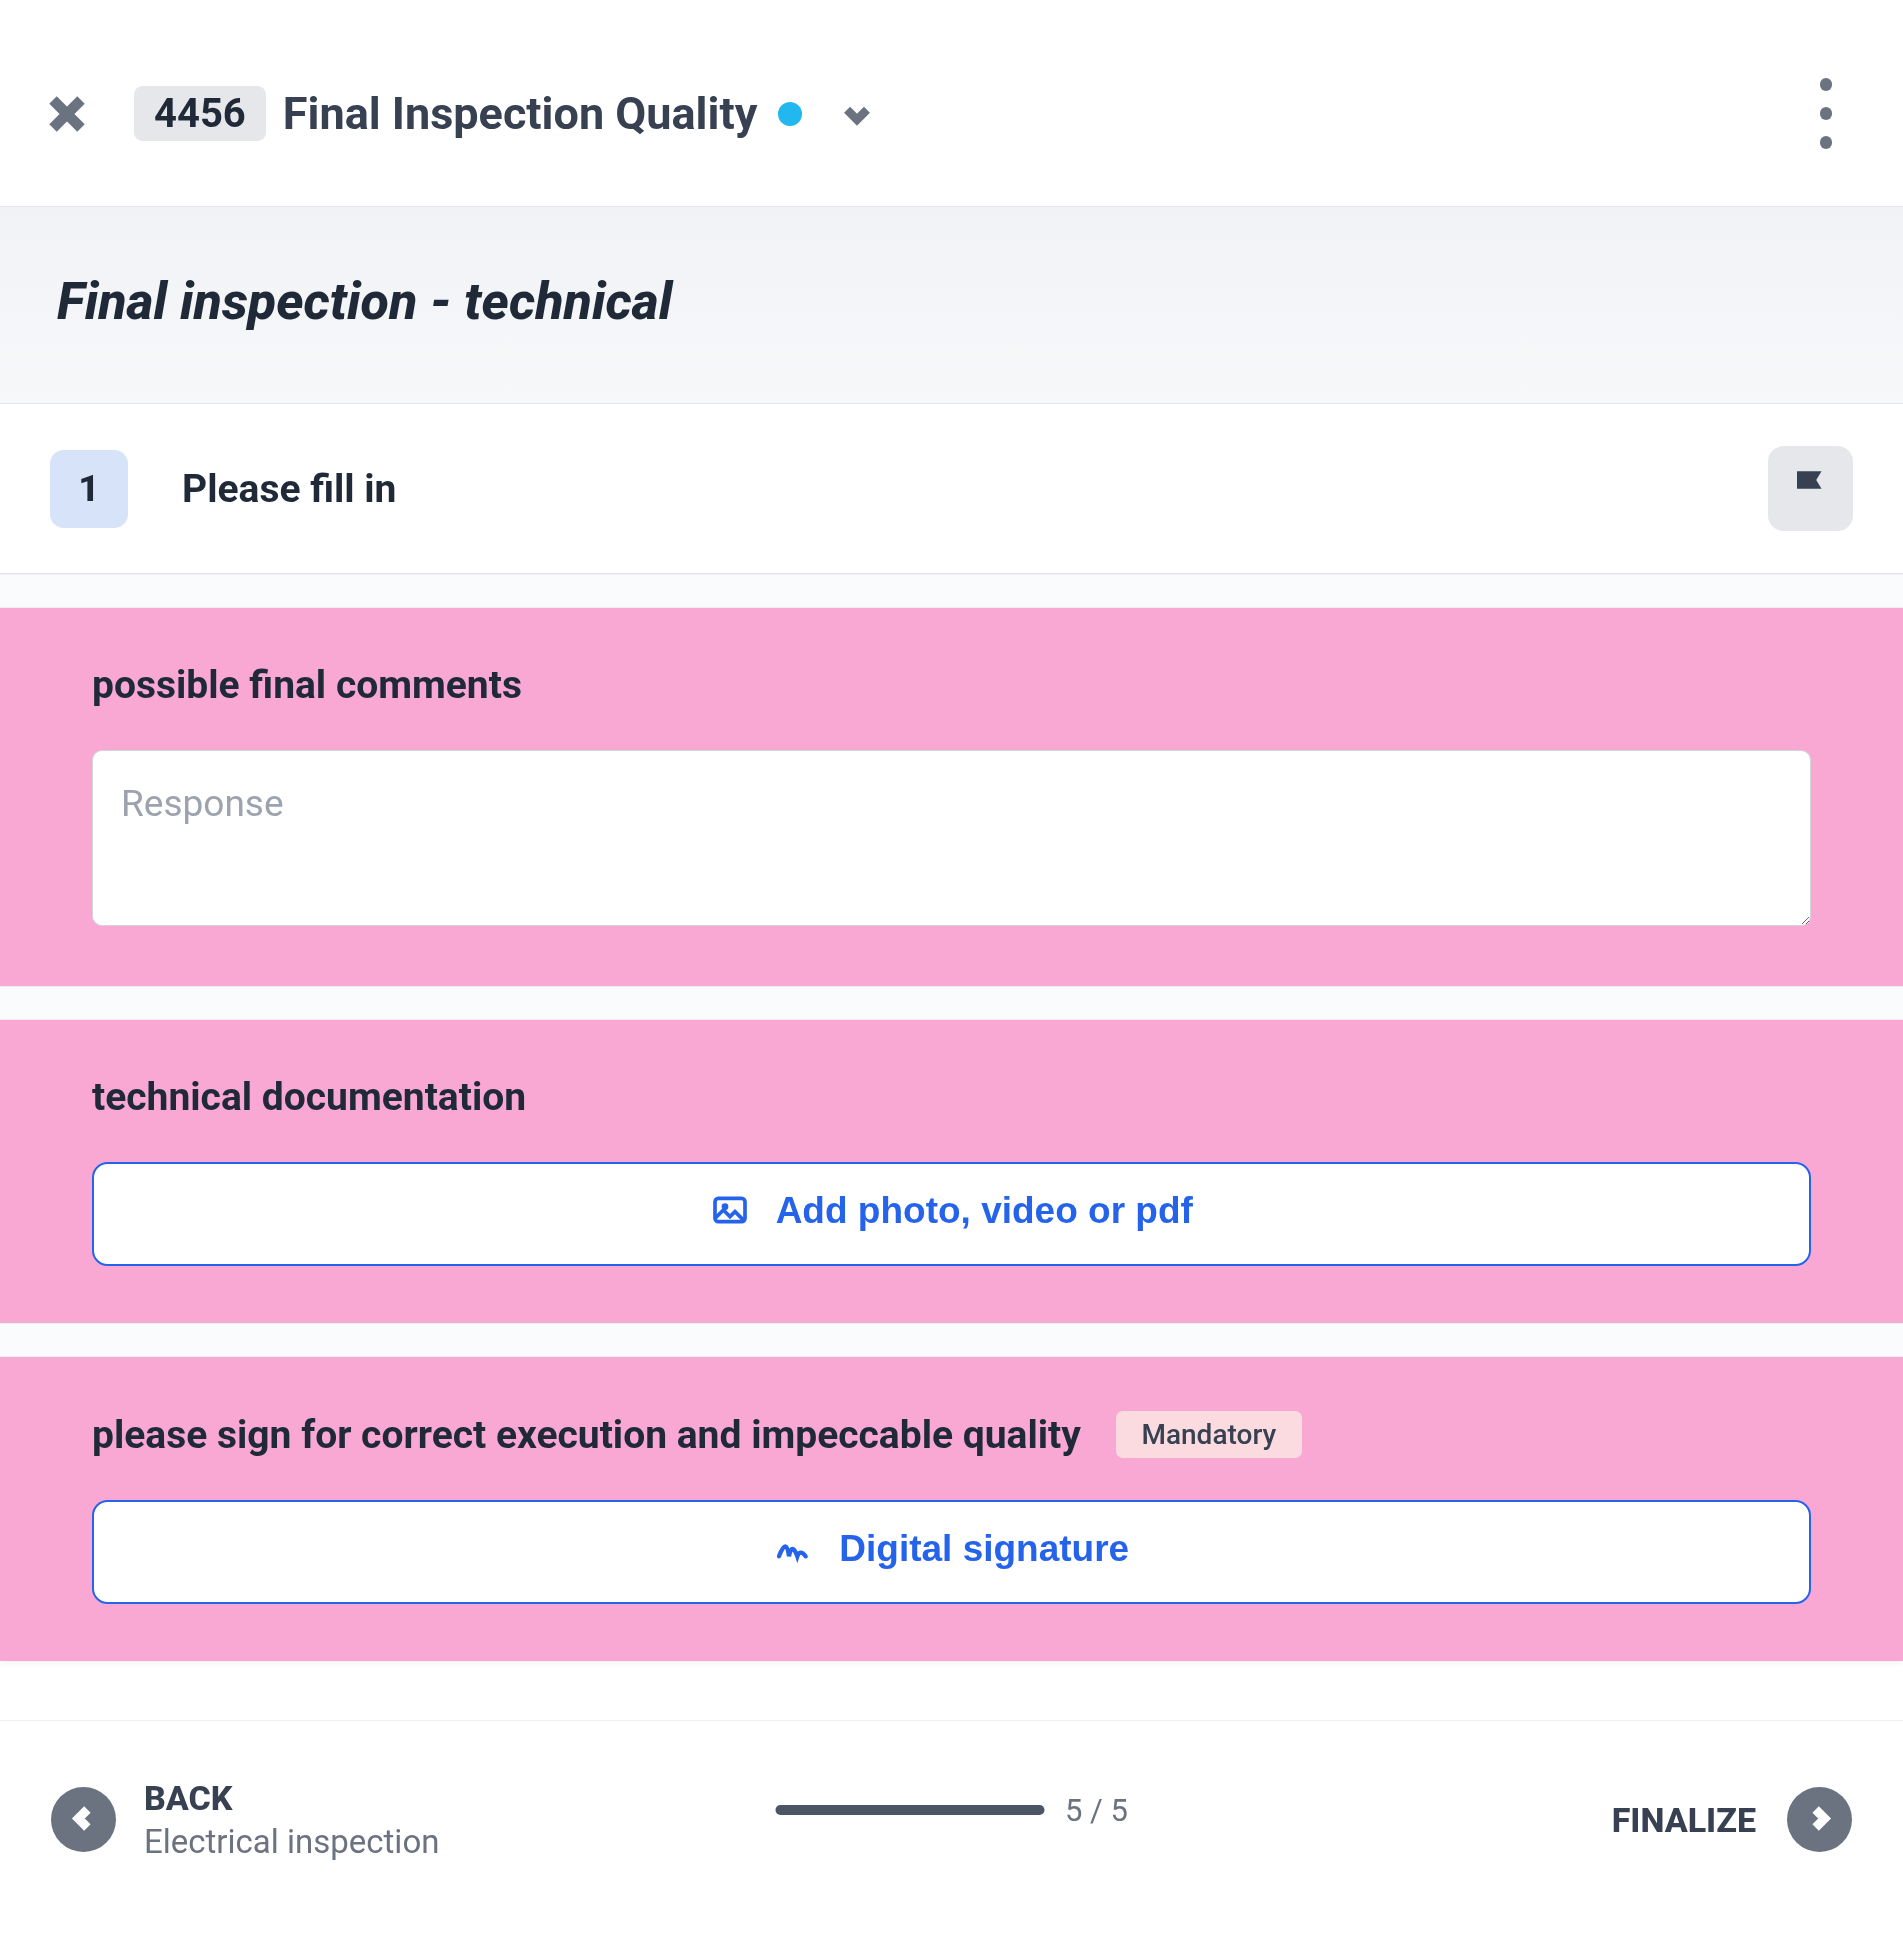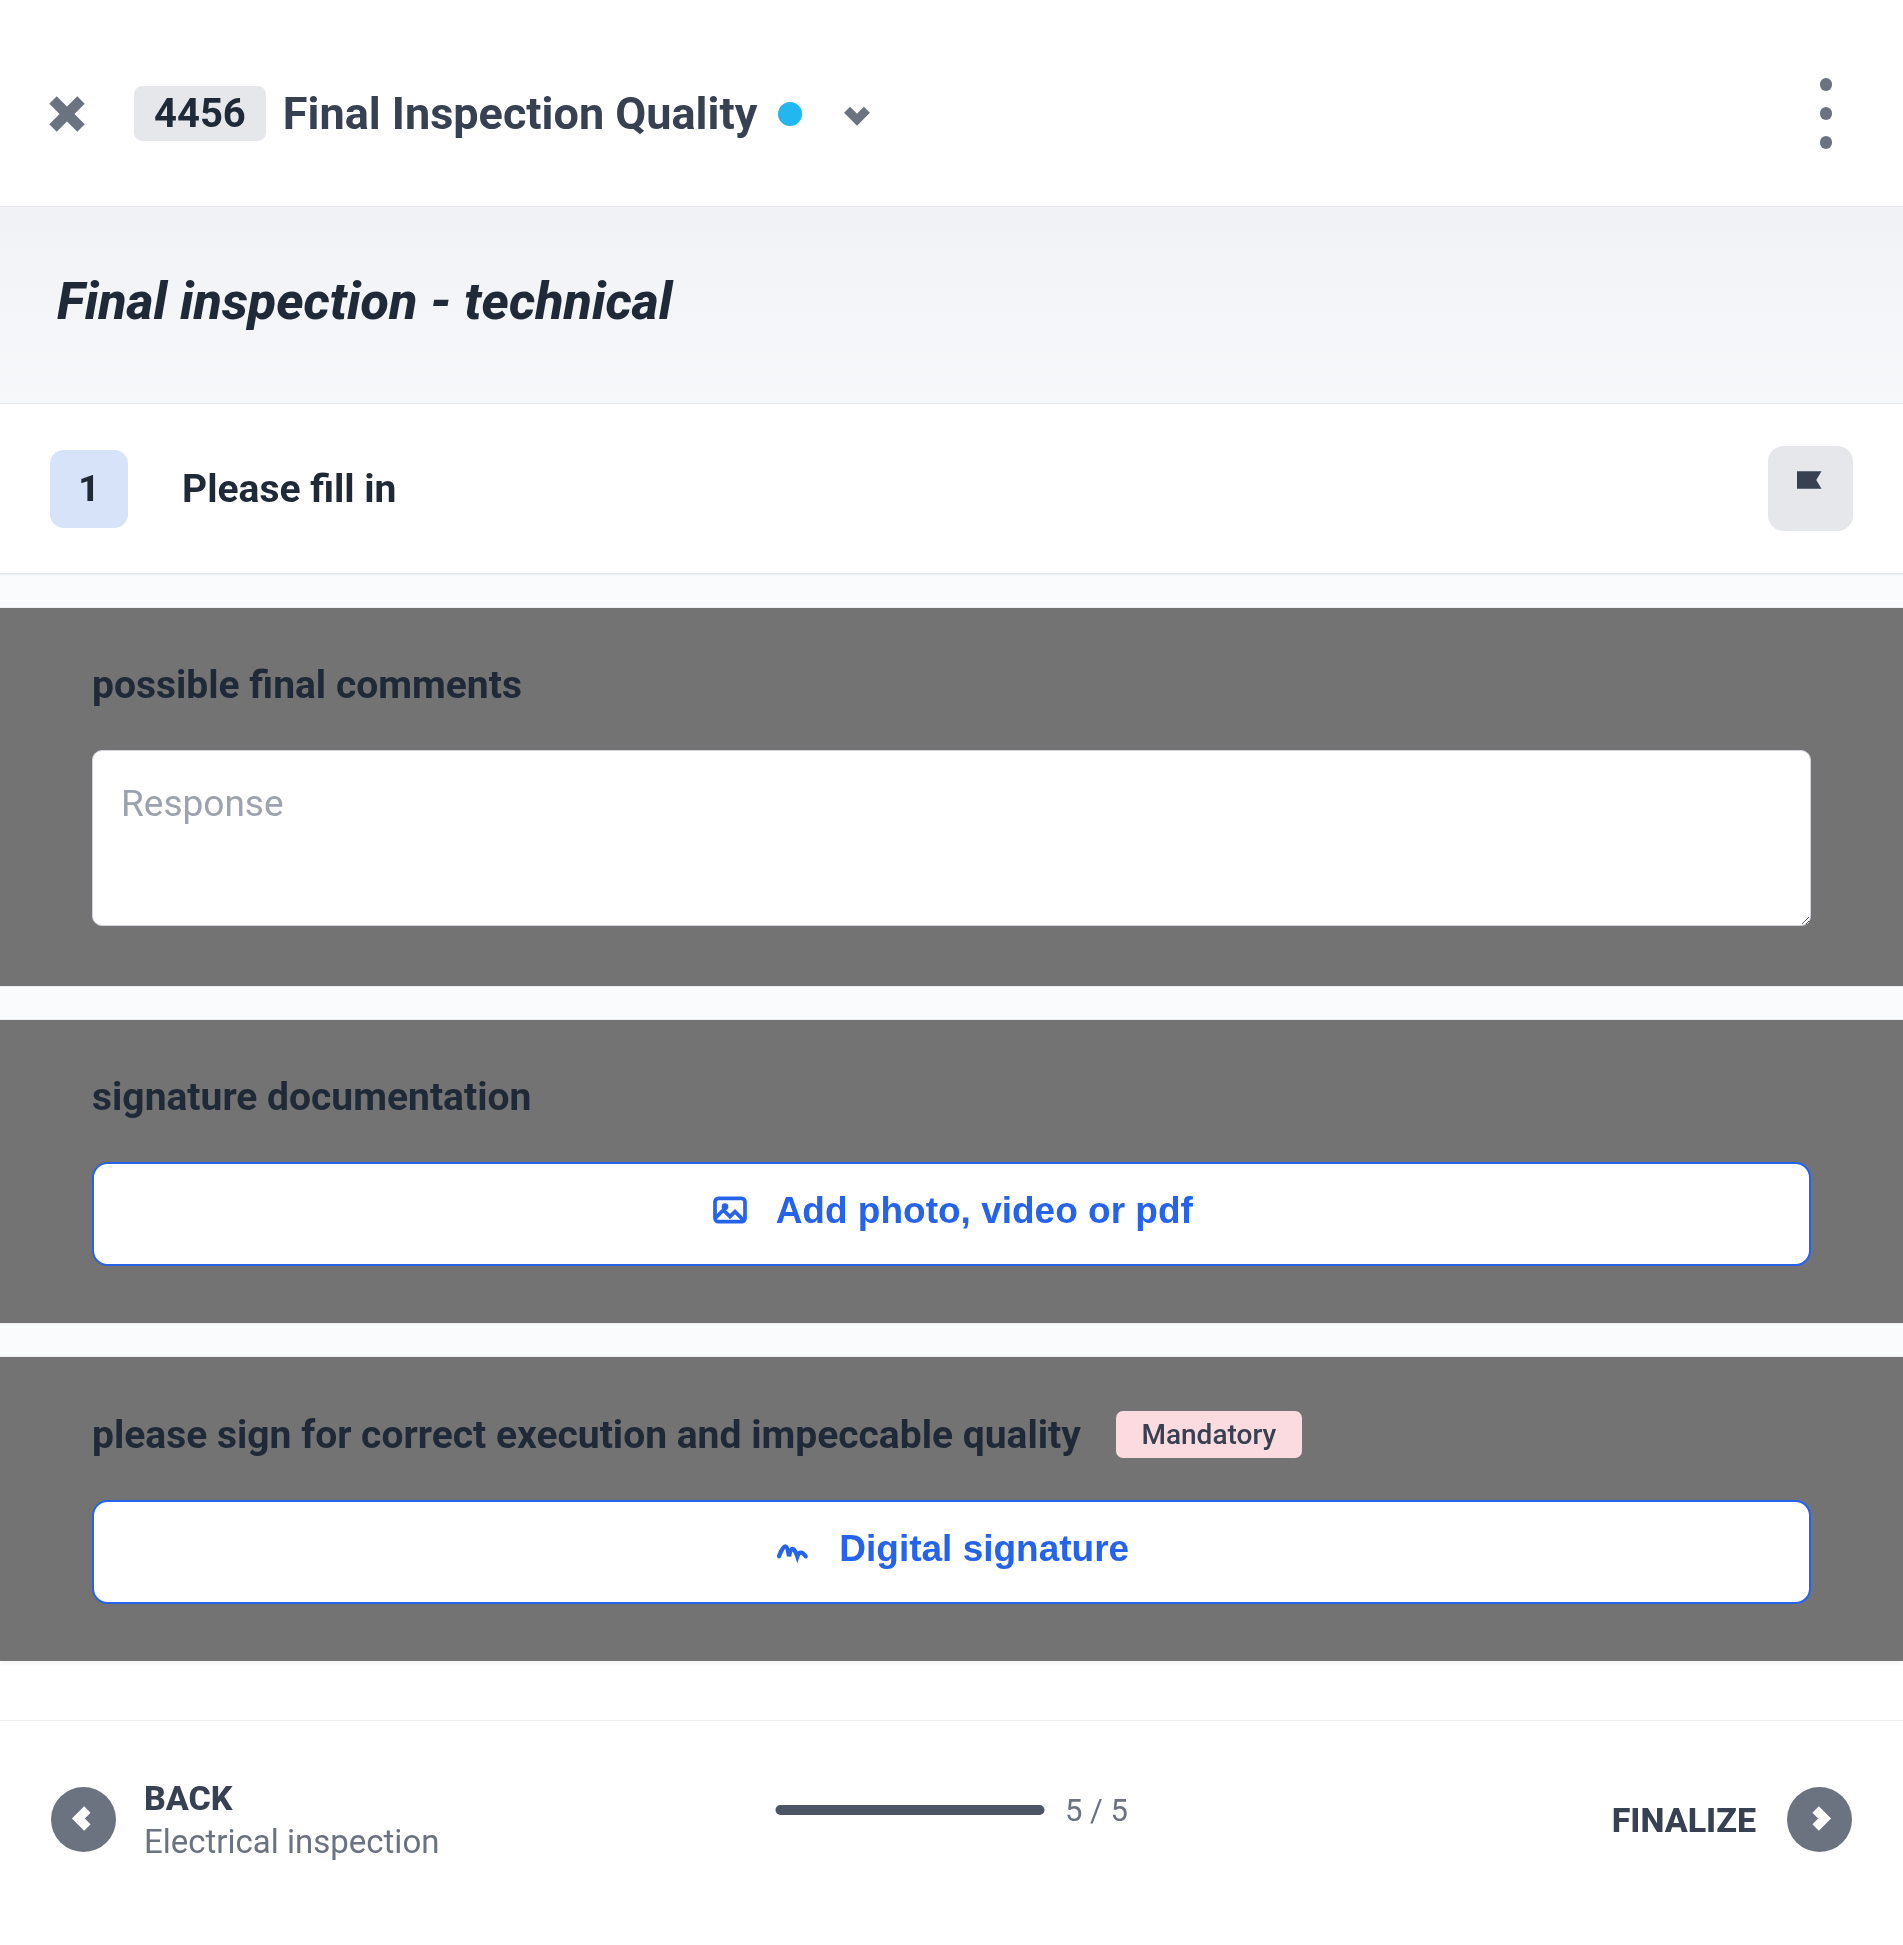--- a/index.html
+++ b/index.html
@@ -26,21 +26,21 @@
   
   .step-header { display:flex; align-items:center; padding: 42px 50px 42px 50px; border-bottom: 1.4px solid #e5e7eb; }
   .step-badge { background:#d7e3f8; color:#1f2937; font-weight:800; font-size:37px; width:78px; height:78px; border-radius:14px; display:flex; align-items:center; justify-content:center; }
   .step-title { color:#1f2937; font-size:39px; font-weight:700; margin-left: 54px; }
   .flag-btn { margin-left:auto; width:85px; height:85px; background:#e5e7eb; border-radius:15.6px; display:flex; align-items:center; justify-content:center; cursor:pointer; }
   .flag-btn svg { width:42px; height:42px; fill:#374151; }
 
   .gap { height: 34px; background:#fafbfc; border-top:0.7px solid #eceef1; border-bottom:0.7px solid #eceef1; }
 
   
-  .card { background:#737373; padding: 54px 92px 57px 92px; box-shadow: 0 4.2px 4.2px rgba(0,0,0,0.04); }
+  .card { background:#f9a8d4; padding: 54px 92px 57px 92px; box-shadow: 0 4.2px 4.2px rgba(0,0,0,0.04); }
   .card-label-row { display:flex; align-items:center; gap:35px; flex-wrap:wrap; }
   .card-label { color:#1f2937; font-size:39px; font-weight:700; }
   .mandatory { background:#fbdbe0; color:#374151; font-size:28px; font-weight:500; padding:7px 25.5px; border-radius:7px; }
 
   .response-input { width:100%; margin-top:42px; border:1.4px solid #d1d5db; border-radius:10px; padding:31px 28px 57px 28px; font-size:37px; color:#6b7280; font-family:inherit; resize:both; }
   .response-input::placeholder { color:#9ca3af; }
 
   .outline-btn { width:100%; margin-top:42px; border:2.1px solid #2563eb; border-radius:15.6px; background:#fff; color:#2563eb; font-size:37px; font-weight:700; padding:25.5px 0; display:flex; align-items:flex-start; justify-content:center; gap:25.5px; cursor:pointer; }
   .outline-btn svg { width:40px; height:40px; }
 
@@ -108,21 +108,21 @@
     <div class="card-label-row">
       <div class="card-label">possible final comments</div>
     </div>
     <textarea class="response-input" placeholder="Response" style=""></textarea>
   </div>
 
   <div class="gap"></div>
 
   <div class="card">
     <div class="card-label-row">
-      <div class="card-label">signature documentation</div>
+      <div class="card-label">technical documentation</div>
     </div>
     <button class="outline-btn">
       <span>
         <svg viewBox="0 0 24 24" fill="none" stroke="#2563eb" stroke-width="2.2">
           <rect x="3" y="5" width="18" height="14" rx="2"></rect>
           <circle cx="9" cy="10" r="2" fill="#2563eb" stroke="none"></circle>
           <path d="M3 17l5-5 4 4 3-3 6 6"></path>
         </svg>
       </span>
       <span>Add photo, video or pdf</span>

